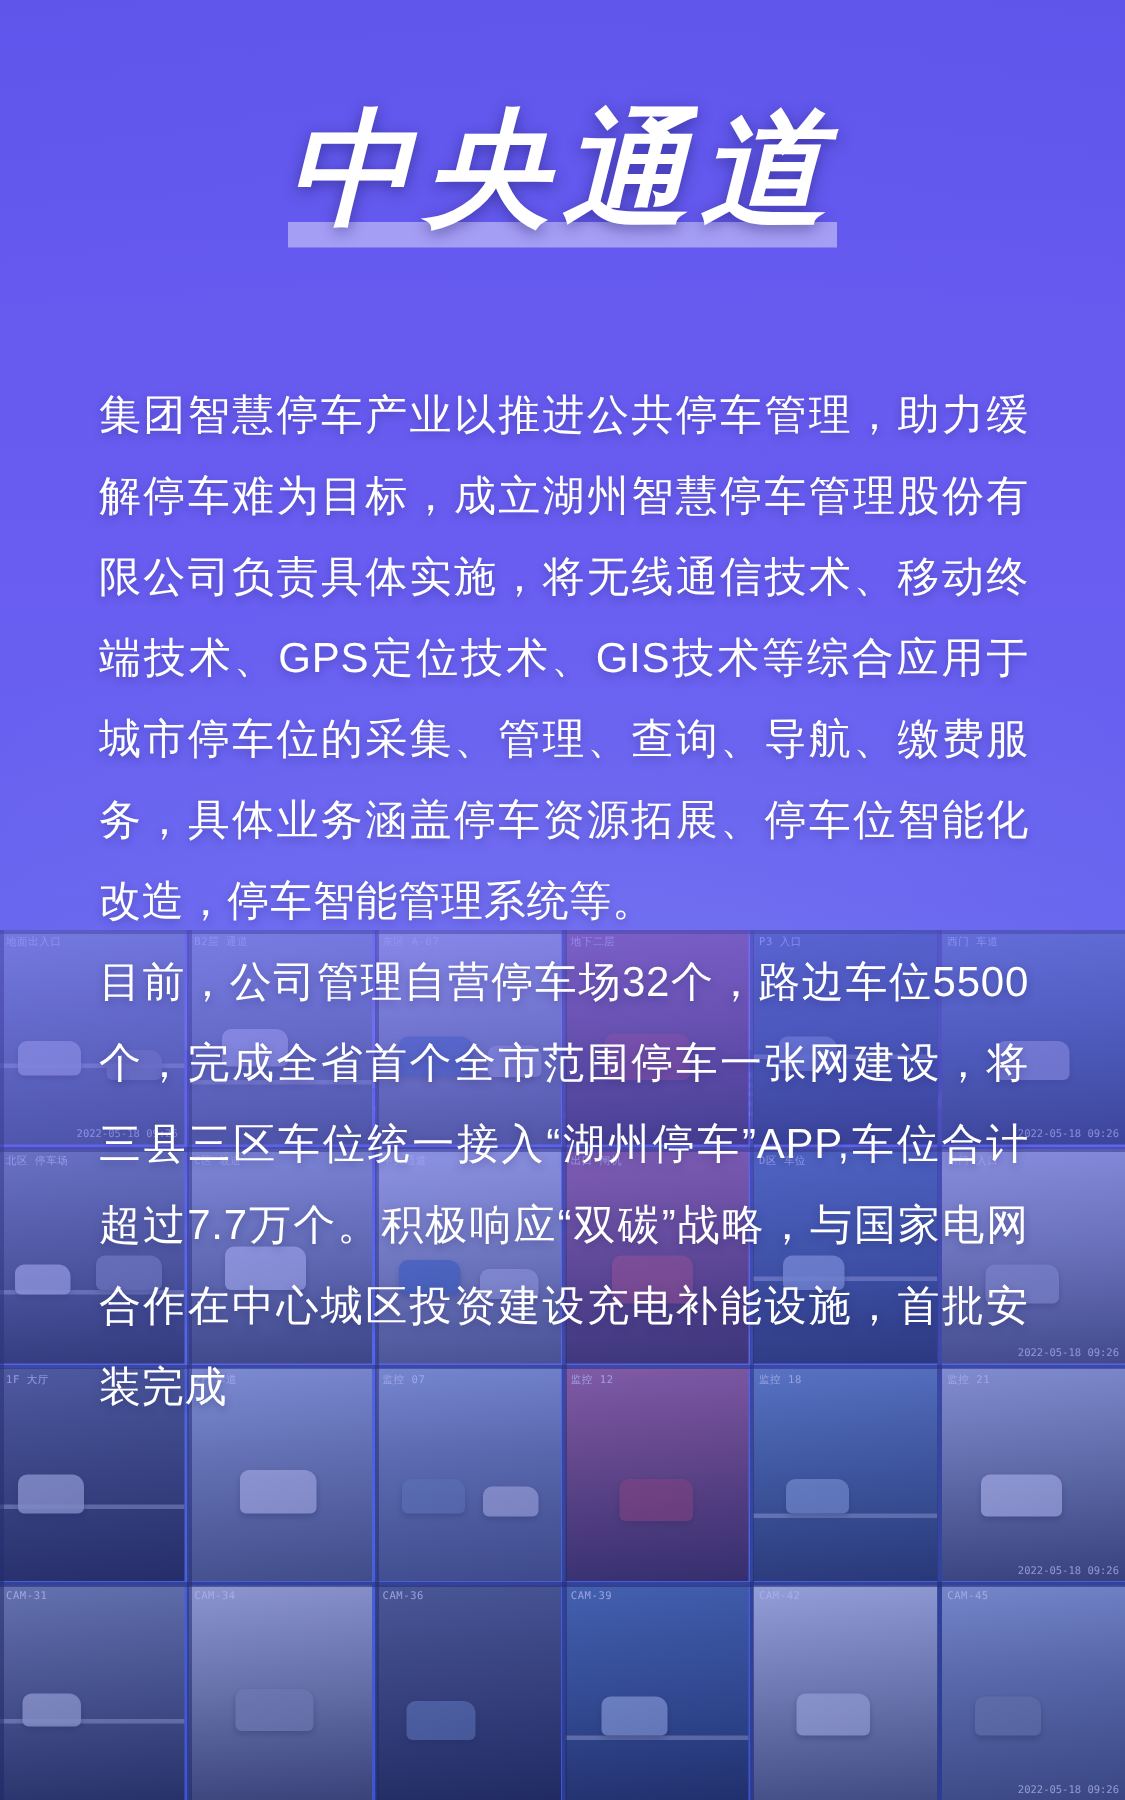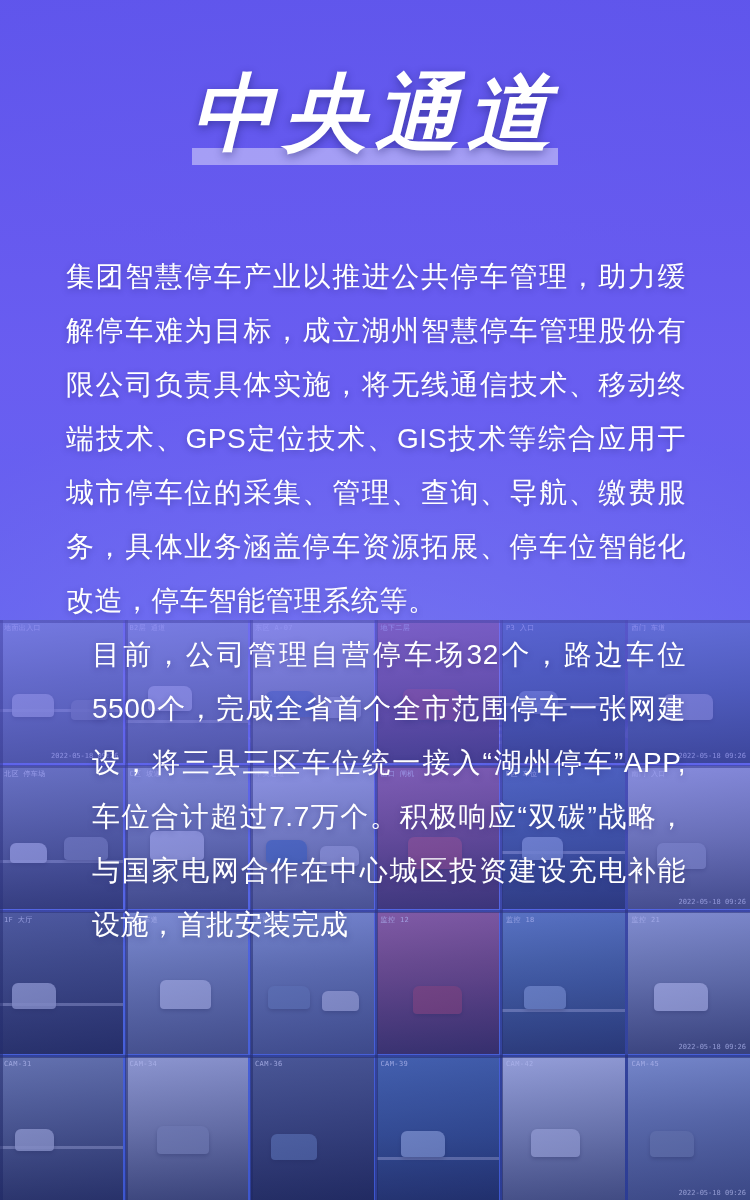--- a/index.html
+++ b/index.html
@@ -165,21 +165,21 @@
     font-size: 28px;
     line-height: 54px;
     letter-spacing: 0.5px;
     text-shadow: 0 2px 6px rgba(25,25,95,0.35);
   }
   .para {
     margin: 0;
     text-align: justify;
     text-justify: inter-ideograph;
   }
-  .para + .para { margin-top: 0; margin-left: 26px; }
+  .para + .para { margin-top: 0; }
 </style>
 </head>
 <body>
 
 <div class="page">
 
   <div class="bg-upper"></div>
 
   <div class="bg-hallname">湖州城市大脑运行指挥中心</div>
 

